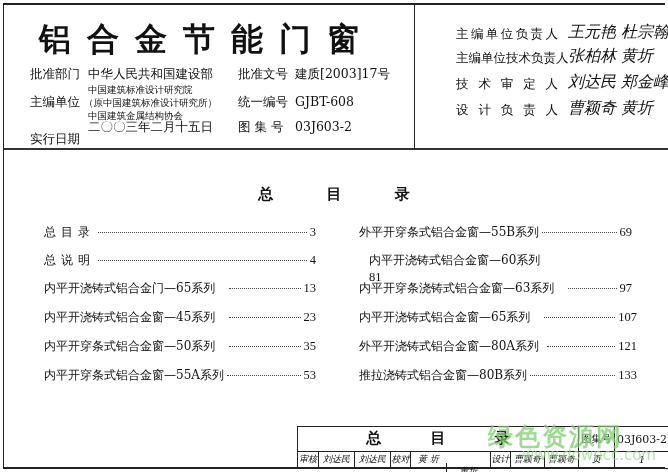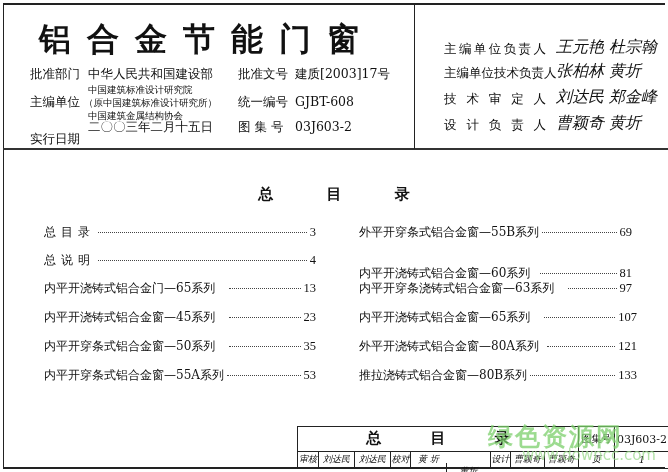--- a/index.html
+++ b/index.html
@@ -12,21 +12,21 @@
     .hdr-divider-v { position: absolute; left: 414px; top: 3px; width: 0; height: 146px; border-left: 1.5px solid #222; }
 
     .title { position: absolute; left: 0; top: 18px; width: 414px; text-align: center; font-family: Liberation Mono, monospace; font-weight: bold; font-size: 32px; letter-spacing: 16px; color: #111; }
 
     .meta { position: absolute; font-size: 12.5px; line-height: 15px; color: #111; }
     .meta .lbl { position: absolute; white-space: nowrap; }
     .meta .val { position: absolute; white-space: nowrap; }
     .small { font-size: 9.5px; }
 
     .resp { position: absolute; left: 440px; top: 26px; }
-    .resp-row { position: absolute; left: 4px; white-space: nowrap; font-size: 12.5px; margin-top: 15px; }
+    .resp-row { position: absolute; left: 16px; white-space: nowrap; font-size: 12.5px; }
     .resp-label { display: inline-block; width: 102px; letter-spacing: 0px; text-align: justify; text-align-last: justify; }
     .sig { position: absolute; left: 112px; font-family: "DejaVu Serif", serif; font-style: italic; font-size: 16px; color: #111; white-space: nowrap; }
 
     .toc-title { position: absolute; left: 0; top: 185px; width: 668px; text-align: center; font-family: "DejaVu Sans", sans-serif; font-weight: bold; font-size: 15px; }
     .toc-title span { display: inline-block; margin: 0 24px; }
 
     .toc-col { position: absolute; top: 221px; }
     .toc-item { position: absolute; left: 0; height: 20px; display: flex; align-items: baseline; font-size: 12px; white-space: nowrap; }
     .toc-item .t { flex: 0 0 auto; }
     .toc-item .dots { flex: 1 1 auto; border-bottom: 1.5px dotted #444; margin: 0 3px; transform: translateY(-3px); }
@@ -134,21 +134,21 @@
       <span class="p">53</span>
   </div>
 </div>
 
 <div class="toc-col" style="left:359px; width:273px;">
   <div class="toc-item" style="top:3px; width:273px;justify-content:center;">
     <span class="t">外平开穿条式铝合金窗—55B系列</span>
       <span class="dots"></span>
       <span class="p">69</span>
   </div>
-  <div class="toc-item" style="top:44px; width:273px;">
+  <div class="toc-item" style="top:31px; width:273px;flex-direction:column;">
     <span class="t">内平开浇铸式铝合金窗—60系列</span>
       <span class="dots" style="margin-left:10px;"></span>
       <span class="p">81</span>
   </div>
   <div class="toc-item" style="top:59px; width:273px;">
     <span class="t">内平开穿条浇铸式铝合金窗—63系列</span>
       <span class="dots" style="margin-left:14px;"></span>
       <span class="p">97</span>
   </div>
   <div class="toc-item" style="top:88px; width:278px;">

